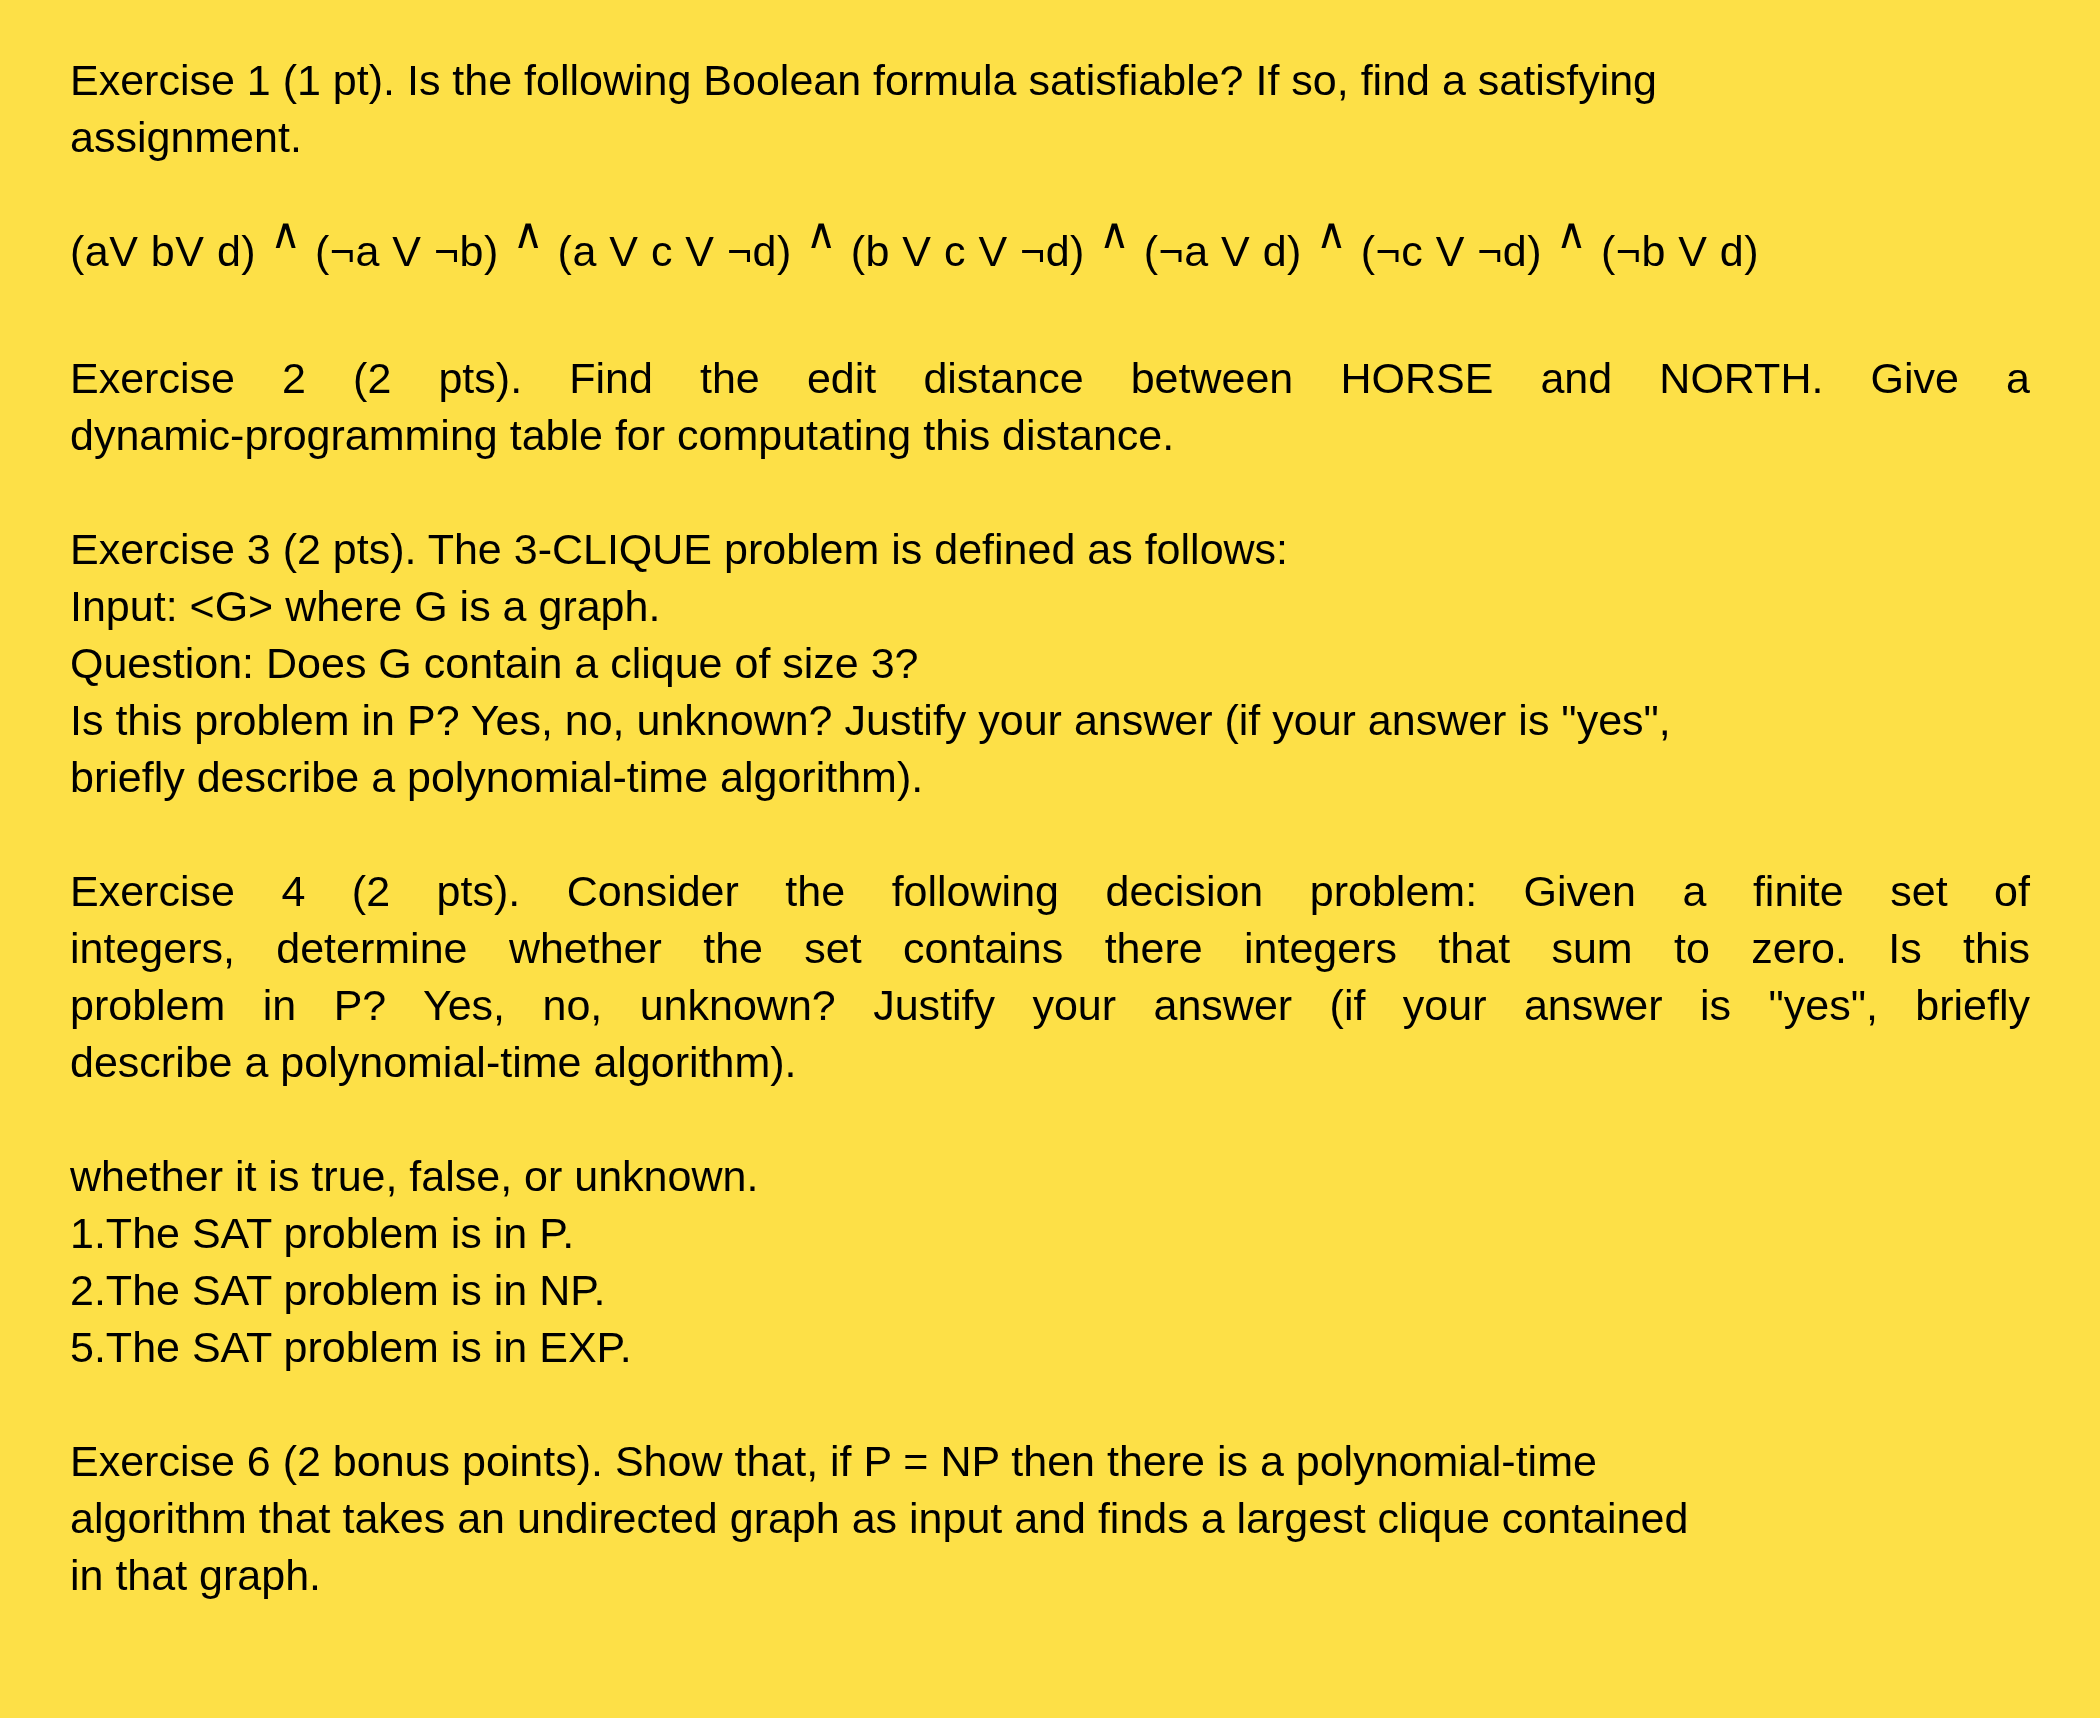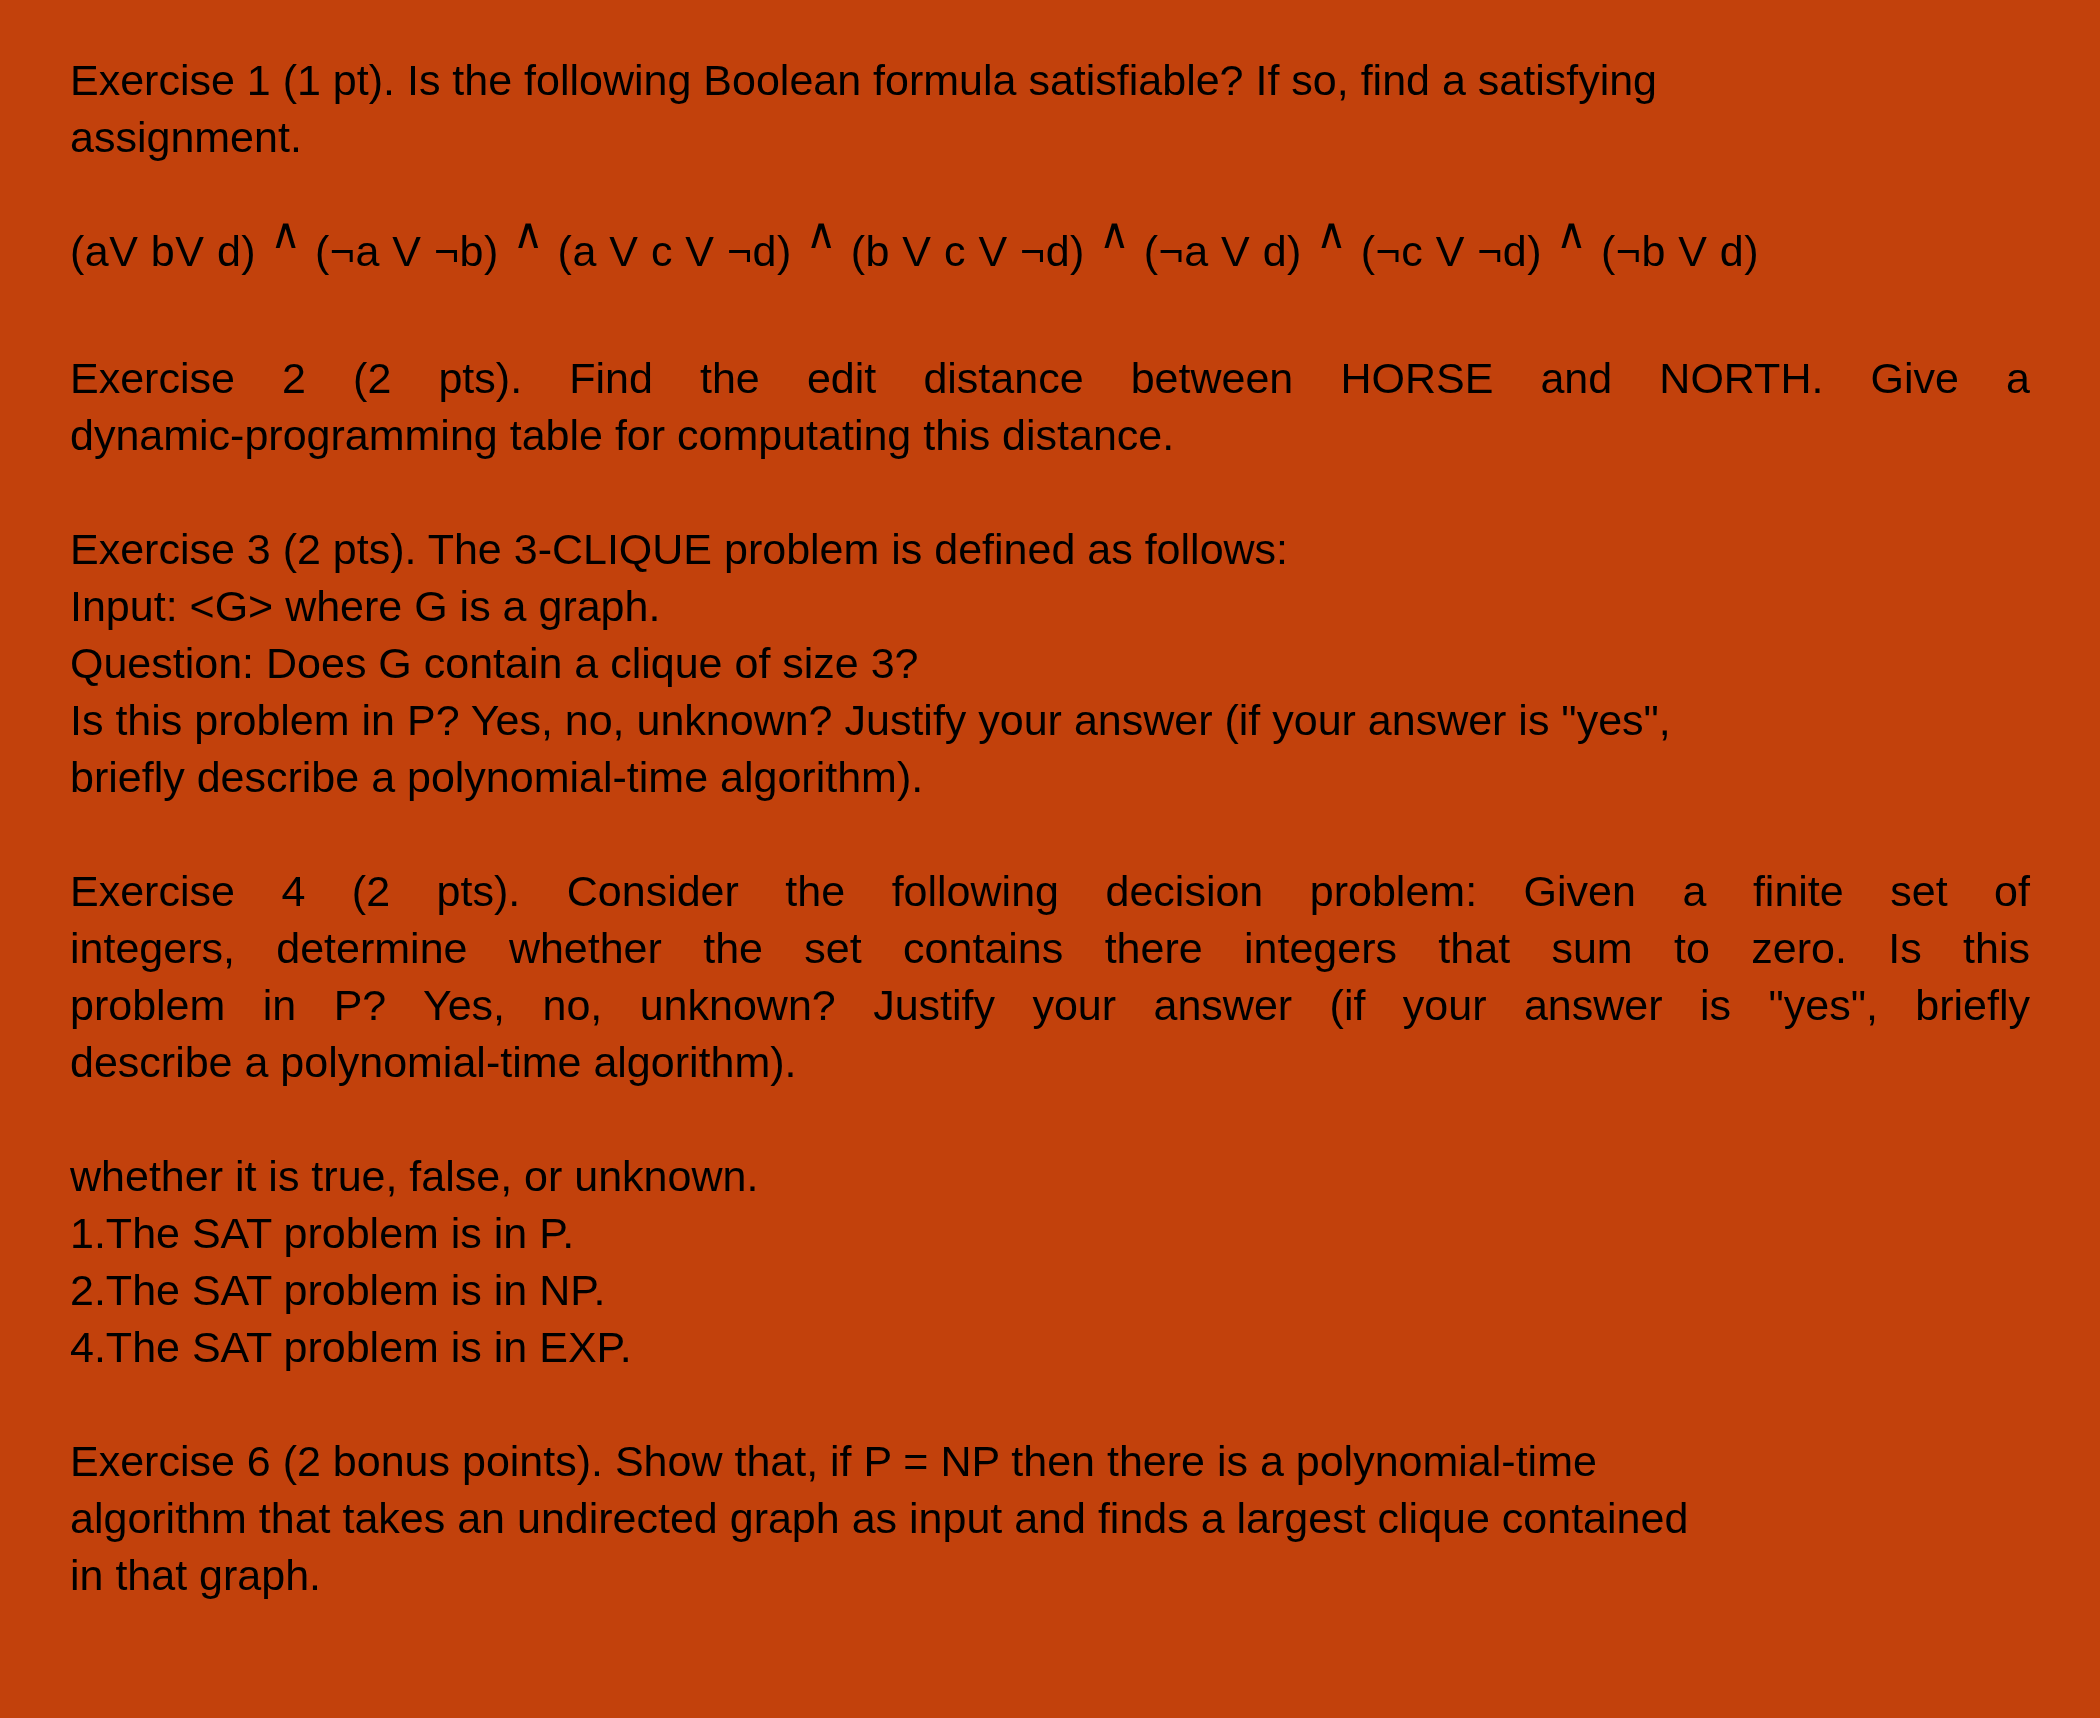--- a/index.html
+++ b/index.html
@@ -6,21 +6,21 @@
     margin: 0;
     padding: 0;
     background: #ffffff;
   }
   .page {
     position: relative;
     width: 2100px;
     height: 1718px;
     box-sizing: border-box;
     padding: 52px 70px 40px 70px;
-    background: #c2410c;
+    background: #fde047;
     color: #000000;
     font-family: "Liberation Sans", "DejaVu Sans", sans-serif;
     font-size: 43px;
     line-height: 57px;
     overflow: hidden;
   }
   .para {
     margin: 0 0 57px 0;
     padding: 0;
   }
@@ -79,21 +79,21 @@
     <span class="line jline">Exercise 4 (2 pts). Consider the following decision problem: Given a finite set of</span>
     <span class="line jline">integers, determine whether the set contains there integers that sum to zero. Is this</span>
     <span class="line jline">problem in P? Yes, no, unknown? Justify your answer (if your answer is "yes", briefly</span>
     <span class="line">describe a polynomial-time algorithm).</span>
   </p>
 
   <p class="para">
     <span class="line">whether it is true, false, or unknown.</span>
     <span class="line">1.The SAT problem is in P.</span>
     <span class="line">2.The SAT problem is in NP.</span>
-    <span class="line">4.The SAT problem is in EXP.</span>
+    <span class="line">5.The SAT problem is in EXP.</span>
   </p>
 
   <p class="para">
     <span class="line">Exercise 6 (2 bonus points). Show that, if P = NP then there is a polynomial-time</span>
     <span class="line">algorithm that takes an undirected graph as input and finds a largest clique contained</span>
     <span class="line">in that graph.</span>
   </p>
 
 </div>
 

